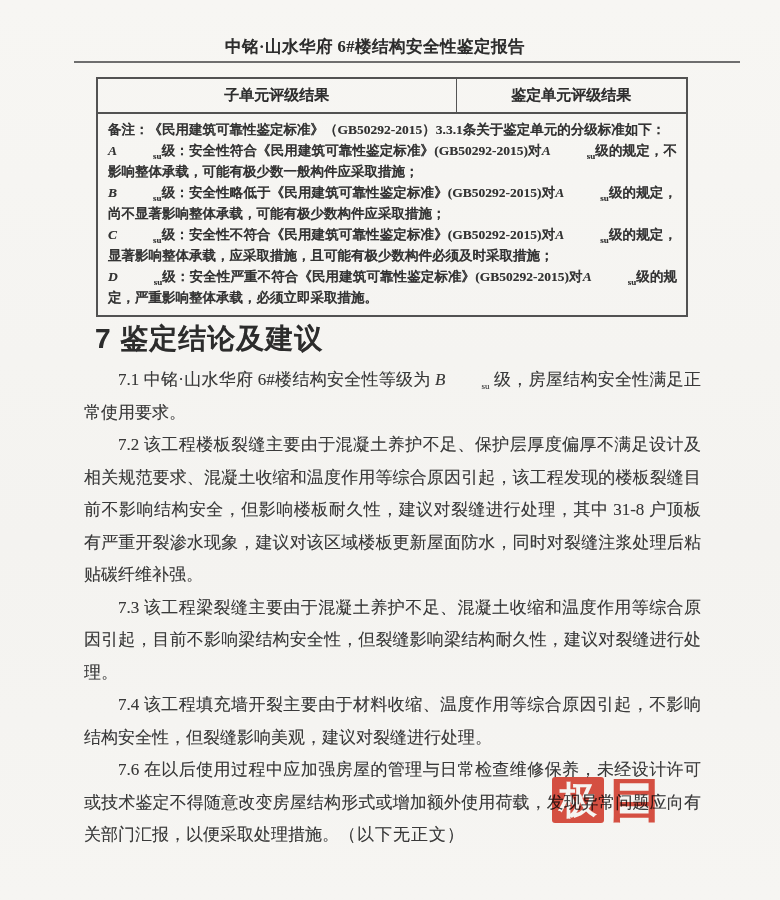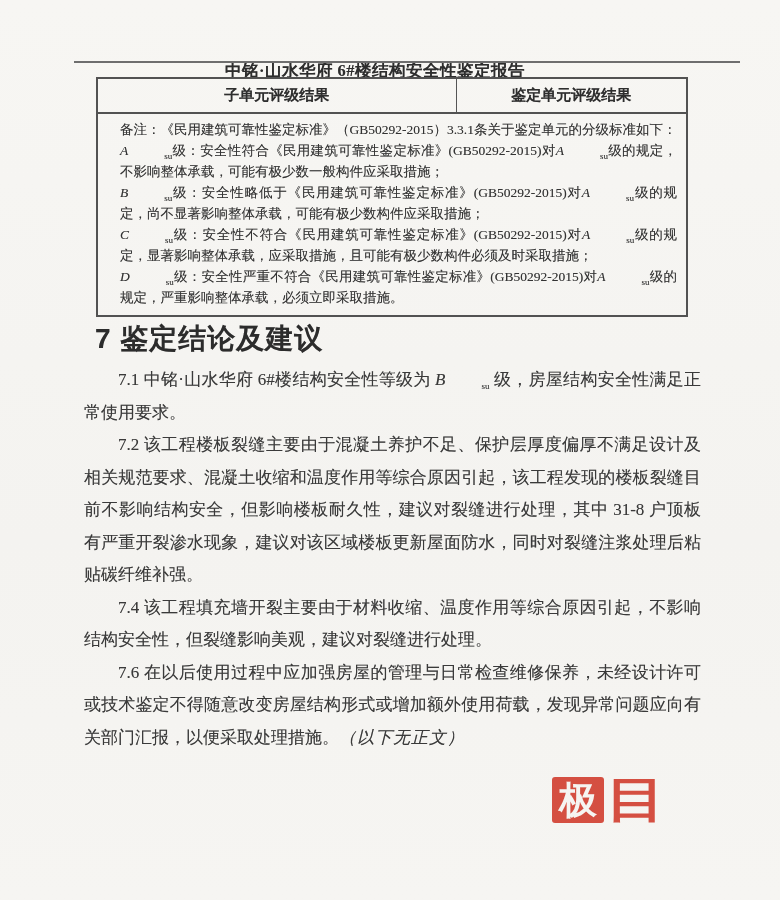--- a/index.html
+++ b/index.html
@@ -18,21 +18,20 @@
   }
 
   .page-title {
     position: absolute;
     top: 36px; left: 0; right: 30px;
     text-align: center;
     font-size: 16.5px;
     font-weight: bold;
     letter-spacing: 0.5px;
     color: #2d2d2d;
-    margin-top: 24px;
   }
 
   .header-rule {
     position: absolute;
     top: 61px; left: 74px;
     width: 666px; height: 0;
     border-top: 2px solid #6e6e6e;
   }
 
   .rating-table {
@@ -52,25 +51,26 @@
     align-items: center;
     justify-content: center;
     font-weight: bold;
     font-size: 15px;
     color: #2e2e2e;
   }
   .th-left { flex: 0 0 61%; border-right: 1.5px solid #555; box-sizing: border-box; }
   .th-right { flex: 1 1 auto; }
 
   .tbody {
-    padding: 5px 9px 7px 22px;
+    padding: 5px 9px 7px 10px;
     font-size: 13.5px;
     line-height: 21px;
     text-align: justify;
     color: #333;
+    font-weight: bold;
   }
   .note-line { margin: 0; }
 
   i.var { font-style: italic; font-family: "Liberation Serif", serif; }
   sub { font-size: 9px; line-height: 0; margin-left: 36px; }
 
   .section-heading {
     position: absolute;
     top: 320px; left: 95px;
     margin: 0;
@@ -85,21 +85,21 @@
     position: absolute;
     top: 364px; left: 84px;
     width: 617px;
     font-size: 17px;
     line-height: 32.5px;
     text-align: justify;
     color: #3a3a3a;
   }
   .para { margin: 0; text-indent: 2em; }
 
-  .closing-note { font-style: italic; letter-spacing: 1px; margin-top: 45px; }
+  .closing-note { letter-spacing: 1px; margin-top: 45px; }
 
   .watermark {
     position: absolute;
     top: 777px; left: 552px;
     display: flex;
     align-items: center;
     gap: 3px;
     opacity: 0.88;
     mix-blend-mode: multiply;
     text-shadow: none;
@@ -144,20 +144,21 @@
         <p class="note-line"><i class="var">C</i><sub>su</sub>级：安全性不符合《民用建筑可靠性鉴定标准》(GB50292-2015)对<i class="var">A</i><sub>su</sub>级的规定，显著影响整体承载，应采取措施，且可能有极少数构件必须及时采取措施；</p>
         <p class="note-line"><i class="var">D</i><sub>su</sub>级：安全性严重不符合《民用建筑可靠性鉴定标准》(GB50292-2015)对<i class="var">A</i><sub>su</sub>级的规定，严重影响整体承载，必须立即采取措施。</p>
       </div>
   </div>
 
   <h2 class="section-heading">7 鉴定结论及建议</h2>
 
   <div class="body-text">
       <p class="para">7.1 中铭·山水华府 6#楼结构安全性等级为 <i class="var">B</i><sub>su</sub> 级，房屋结构安全性满足正常使用要求。</p>
       <p class="para">7.2 该工程楼板裂缝主要由于混凝土养护不足、保护层厚度偏厚不满足设计及相关规范要求、混凝土收缩和温度作用等综合原因引起，该工程发现的楼板裂缝目前不影响结构安全，但影响楼板耐久性，建议对裂缝进行处理，其中 31-8 户顶板有严重开裂渗水现象，建议对该区域楼板更新屋面防水，同时对裂缝注浆处理后粘贴碳纤维补强。</p>
+      <p class="para">7.3 该工程梁裂缝主要由于混凝土养护不足、混凝土收缩和温度作用等综合原因引起，目前不影响梁结构安全性，但裂缝影响梁结构耐久性，建议对裂缝进行处理。</p>
       <p class="para">7.4 该工程填充墙开裂主要由于材料收缩、温度作用等综合原因引起，不影响结构安全性，但裂缝影响美观，建议对裂缝进行处理。</p>
       <p class="para">7.6 在以后使用过程中应加强房屋的管理与日常检查维修保养，未经设计许可或技术鉴定不得随意改变房屋结构形式或增加额外使用荷载，发现异常问题应向有关部门汇报，以便采取处理措施。<span class="closing-note">（以下无正文）</span></p>
     </div>
 
   <div class="watermark">
     <span class="wm-ji" style="background: rgb(217, 58, 43);">极</span>
     <span class="wm-mu" style="color: rgb(217, 58, 43);">目</span>
   </div>
 
 </div>

